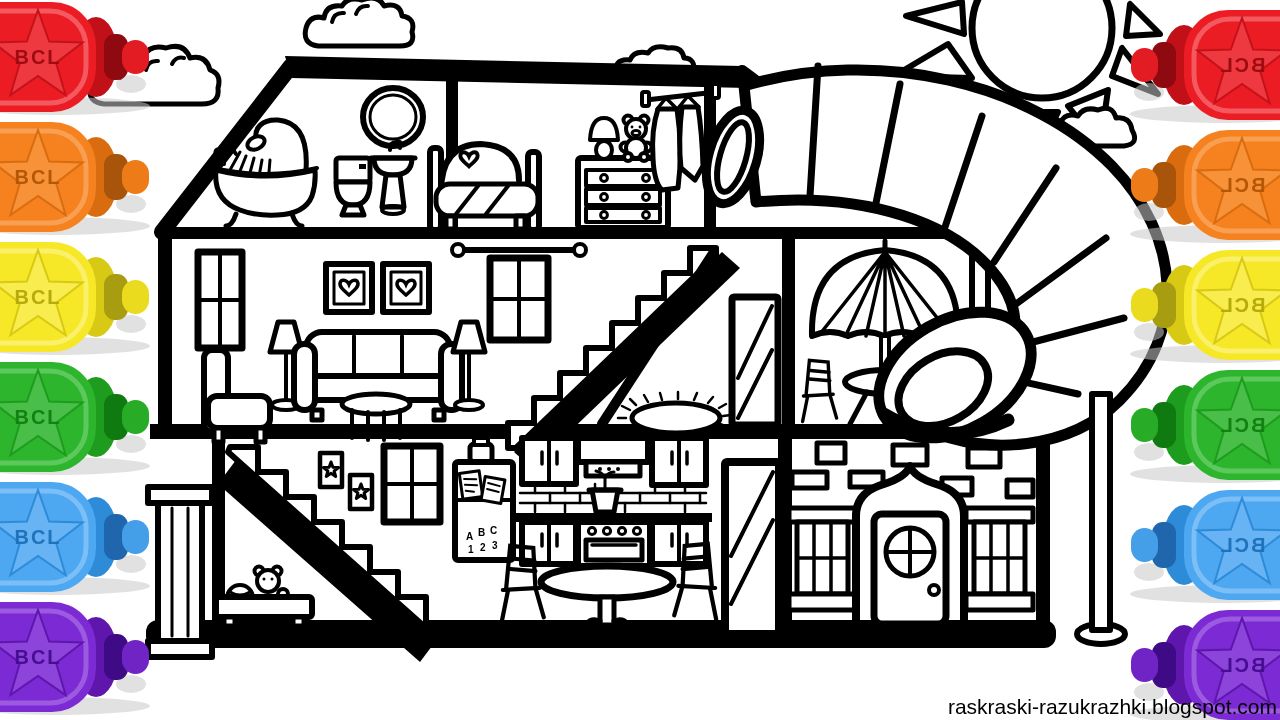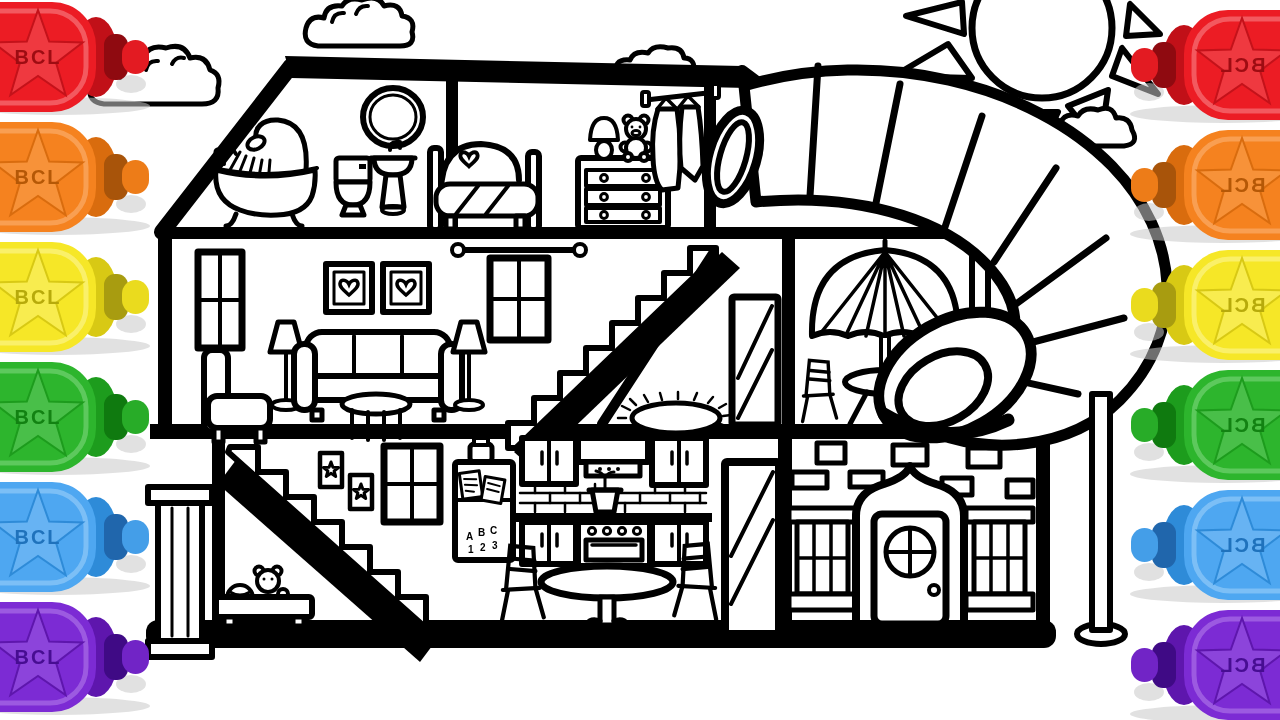--- a/index.html
+++ b/index.html
@@ -563,13 +563,14 @@
           <rect x="104" y="34" width="24" height="46" rx="11" fill="#3F0A85"></rect>
           <rect x="122" y="40" width="27" height="34" rx="14" fill="#7124C6"></rect>
           <rect x="-48" y="2" width="144" height="110" rx="44" fill="#7C2BD4"></rect>
           <rect x="-38" y="11" width="124" height="92" rx="36" fill="none" stroke="#A263E3" stroke-width="5" opacity="0.85"></rect>
           <polygon points="38.0,10.0 49.2,41.6 82.7,42.5 56.1,62.9 65.6,95.0 38.0,76.0 10.4,95.0 19.9,62.9 -6.7,42.5 26.8,41.6" fill="#8C44DB" stroke="#5E16AD" stroke-width="2"></polygon>
           <text x="38" y="64" text-anchor="middle" font-family="&quot;Liberation Sans&quot;, sans-serif" font-size="20" font-weight="bold" letter-spacing="2" fill="#470D92">BCL</text>
         </g>
       </g>
 </svg>
 
+<div class="watermark">raskraski-razukrazhki.blogspot.com</div>
 </div>
 
 </body></html>

